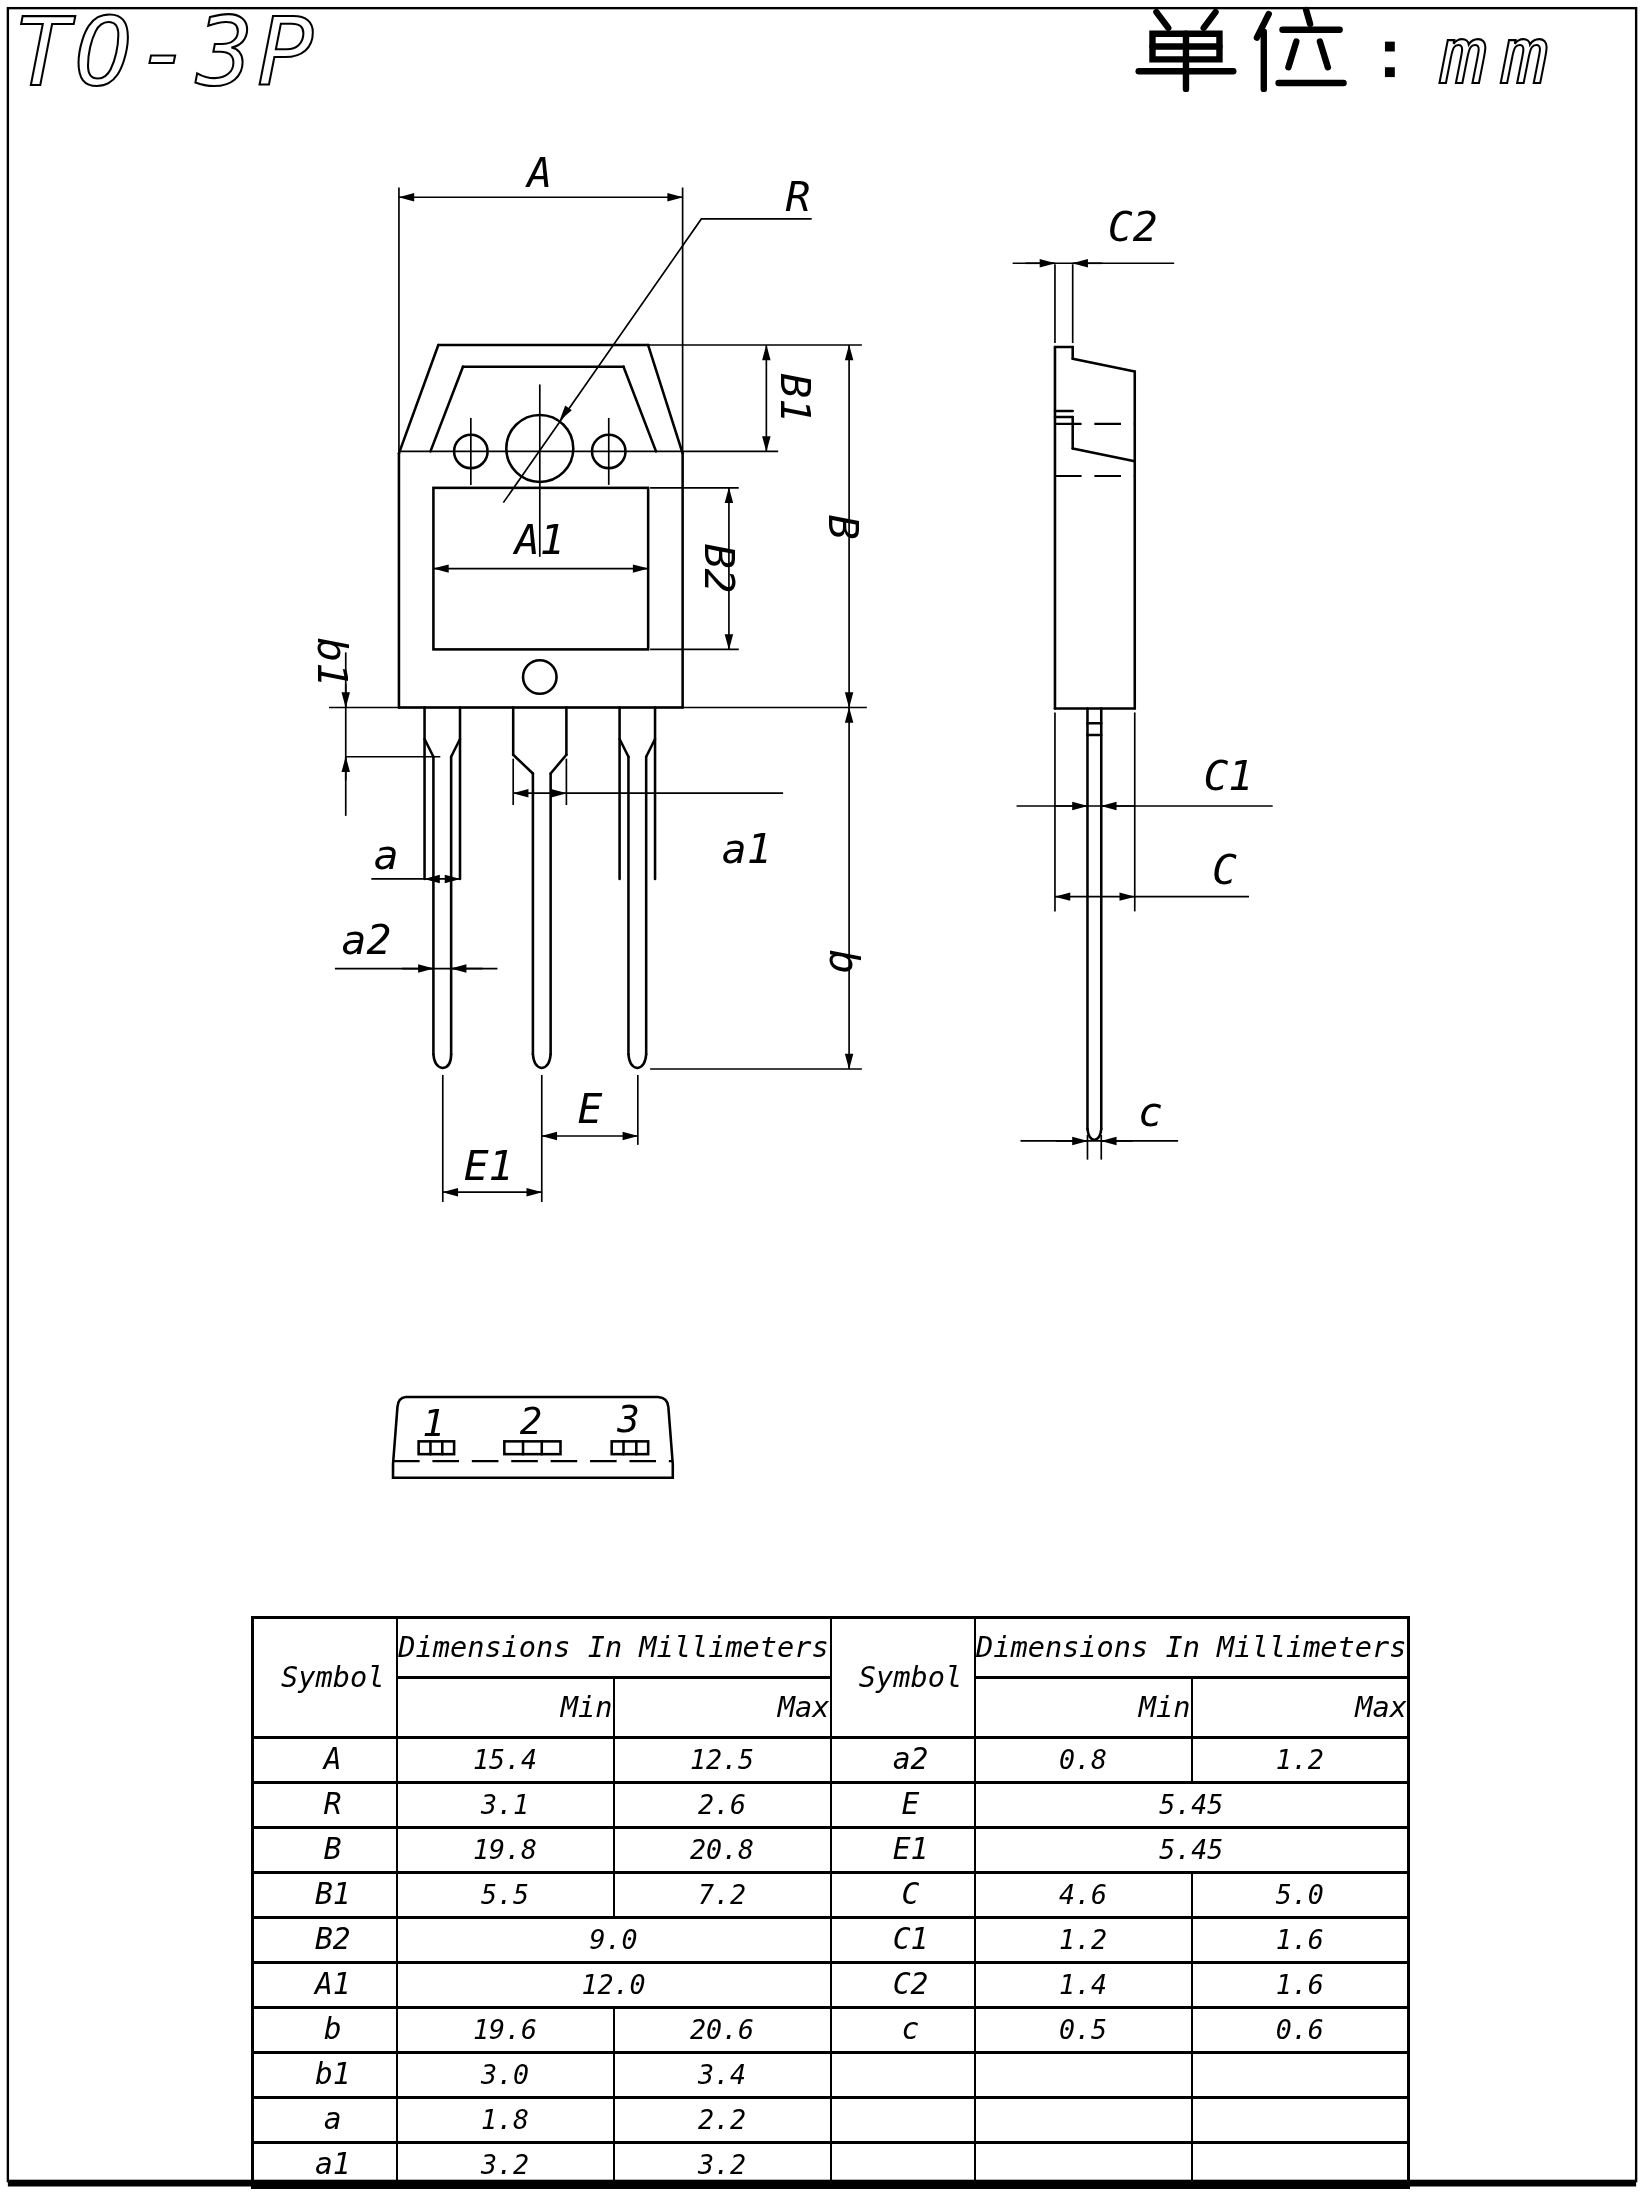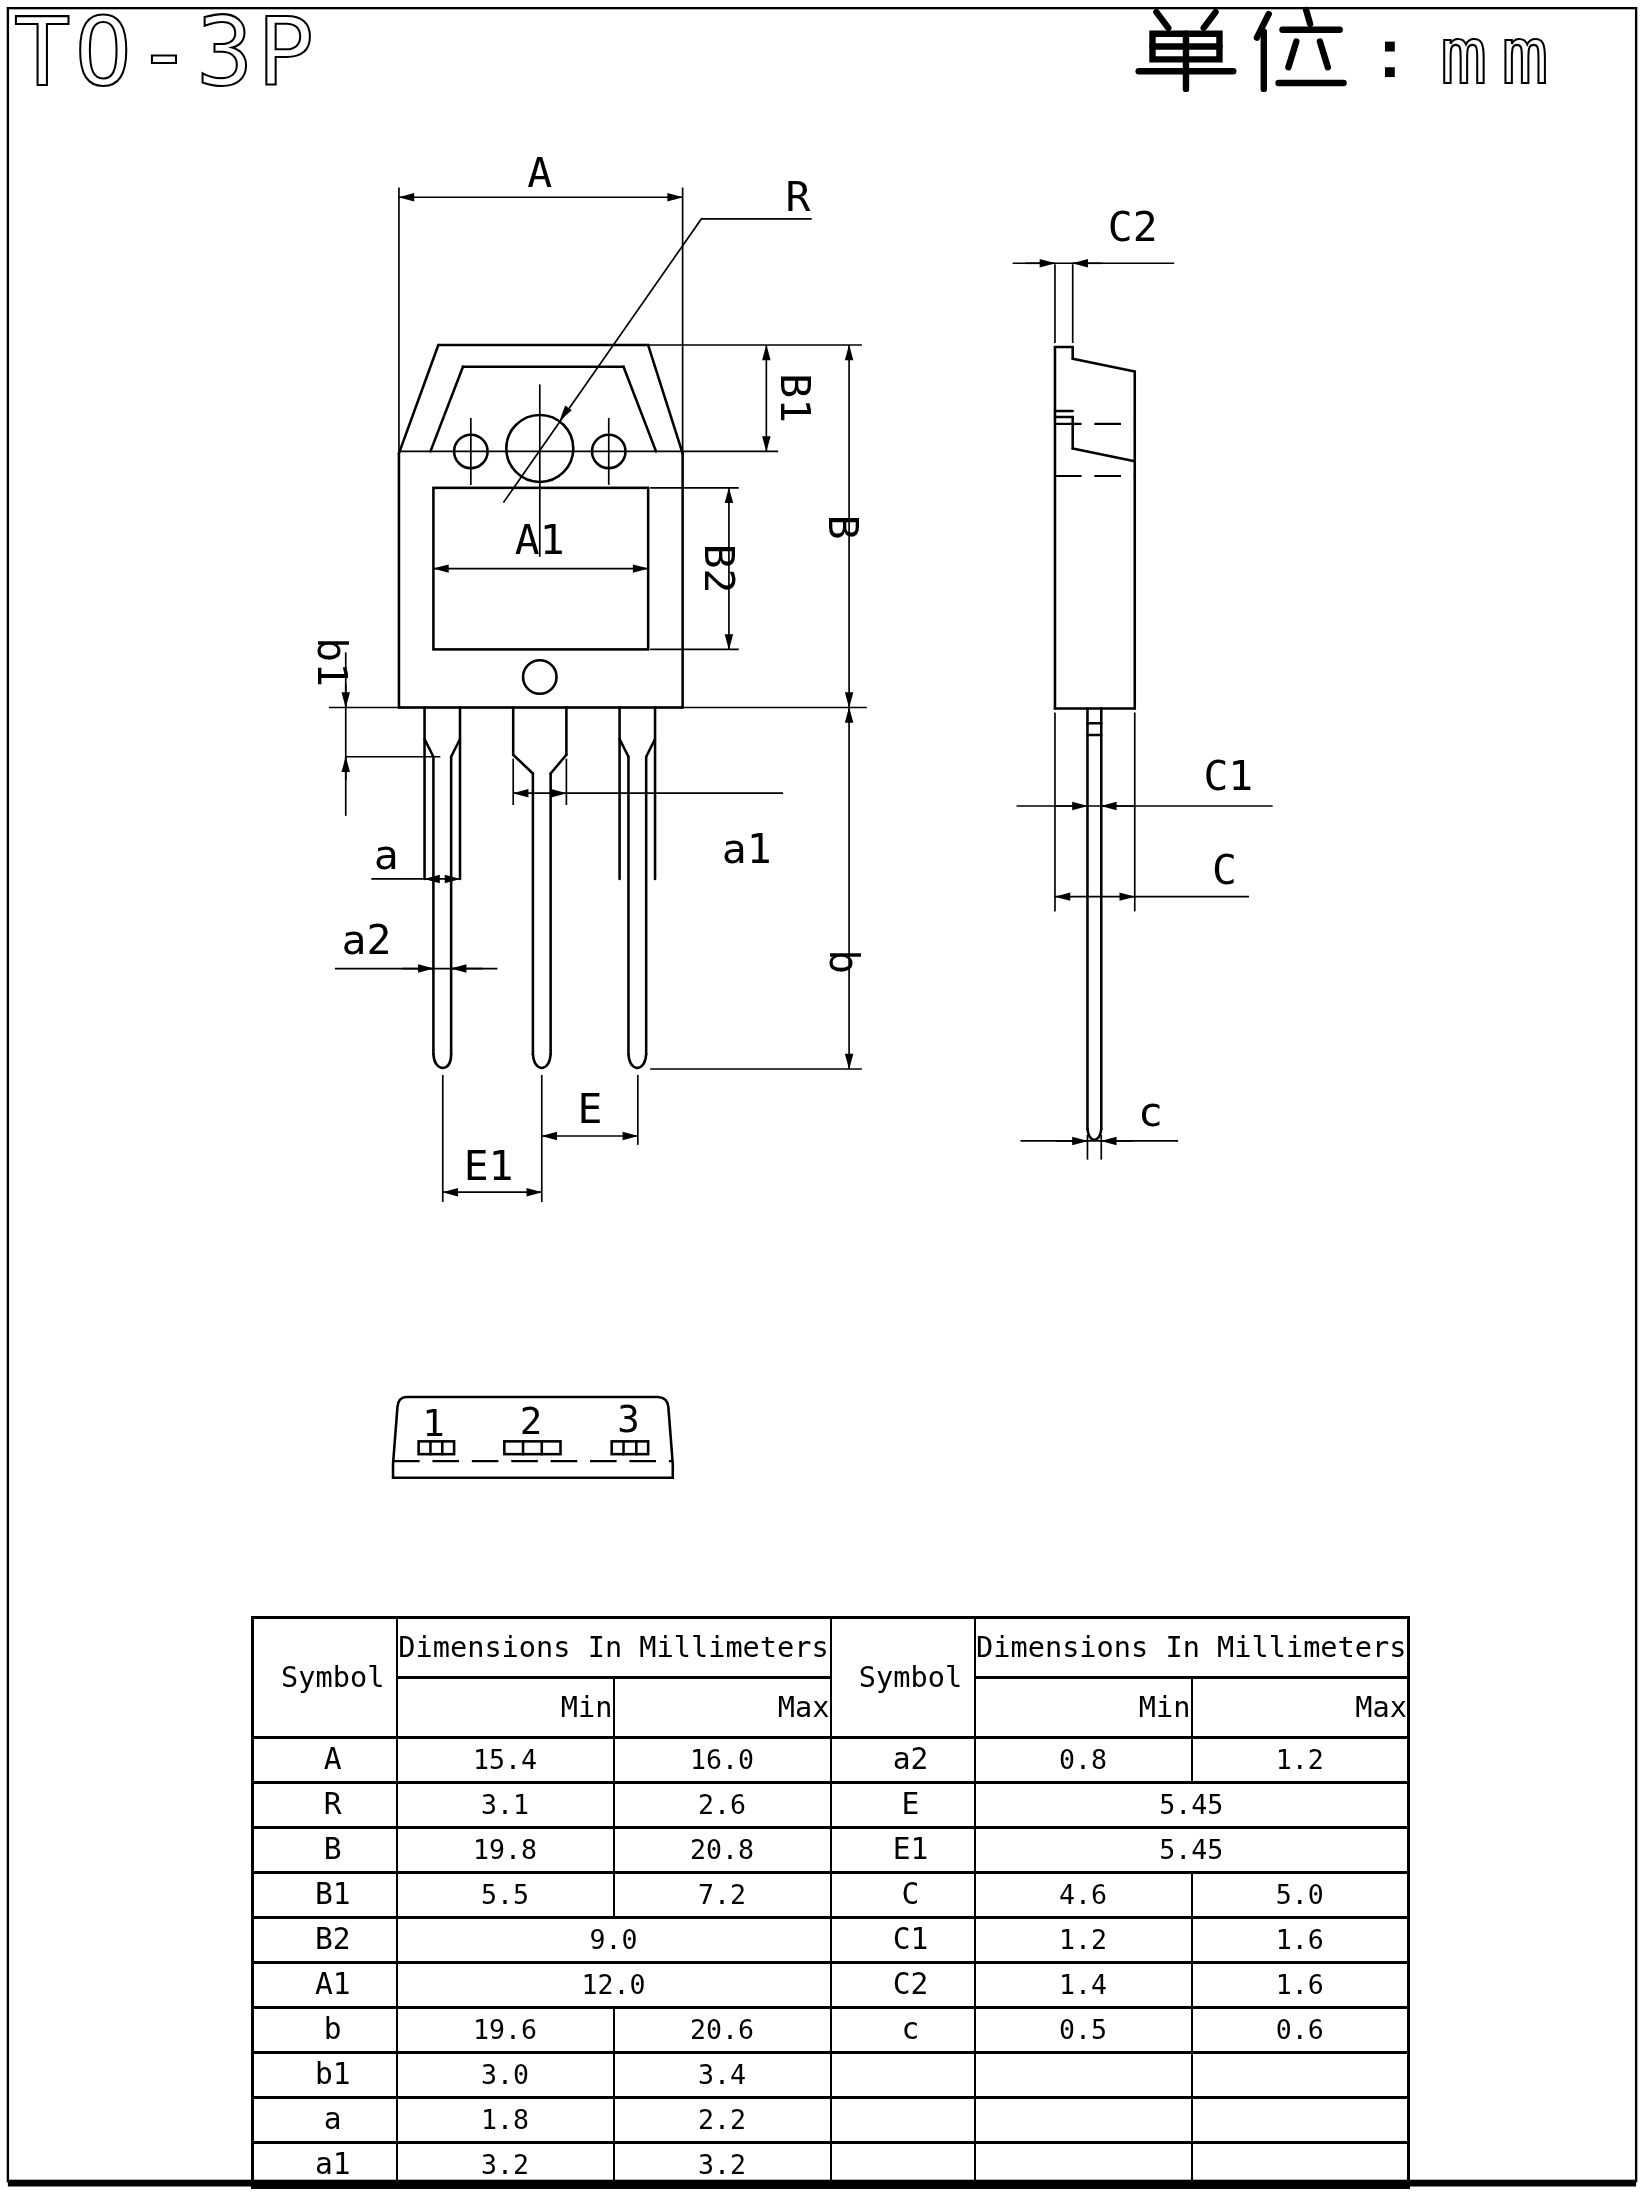--- a/index.html
+++ b/index.html
@@ -1,19 +1,20 @@
 <!DOCTYPE html>
 <html><head>
 <meta charset="utf-8">
 <style>
   html,body{margin:0;padding:0;background:#e8e8e8;}
   #page{
     position:relative;width:1645px;height:2206px;background:#ffffff;
     font-family:"DejaVu Sans Mono","Liberation Mono",monospace;color:#000;
     overflow:hidden;
+    font-style:italic;
   }
   svg text{font-family:"DejaVu Sans Mono","Liberation Mono",monospace;fill:#000;}
   .line{stroke:#000;stroke-width:2.6;fill:none;stroke-linecap:round;}
   .thin{stroke:#000;stroke-width:1.7;fill:none;stroke-linecap:butt;}
   .dim{stroke:#000;stroke-width:1.7;fill:none;}
   .dash{stroke:#000;stroke-width:2.2;fill:none;stroke-dasharray:27 13;}
   .cjk{stroke:#000;stroke-width:6.5;fill:none;stroke-linecap:round;}
   .hollow{fill:none;stroke:#000;stroke-width:2.1;}
   .dimtext{font-size:42px;}
   .pintext{font-size:38px;}
@@ -289,21 +290,21 @@
   </tr>
   <tr class="h2">
     <td>Min</td>
     <td>Max</td>
     <td>Min</td>
     <td>Max</td>
   </tr>
   <tr class="r">
     <td class="sym">A</td>
     <td>15.4</td>
-    <td>16.0</td>
+    <td>12.5</td>
     <td class="sym">a2</td>
     <td>0.8</td>
     <td>1.2</td>
   </tr>
   <tr class="r">
     <td class="sym">R</td>
     <td>3.1</td>
     <td>2.6</td>
     <td class="sym">E</td>
     <td colspan="2">5.45</td>

